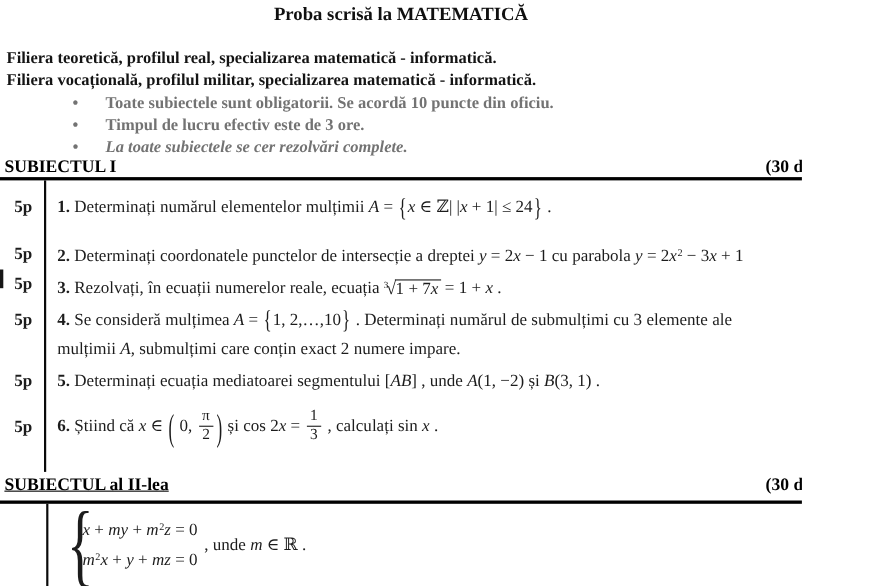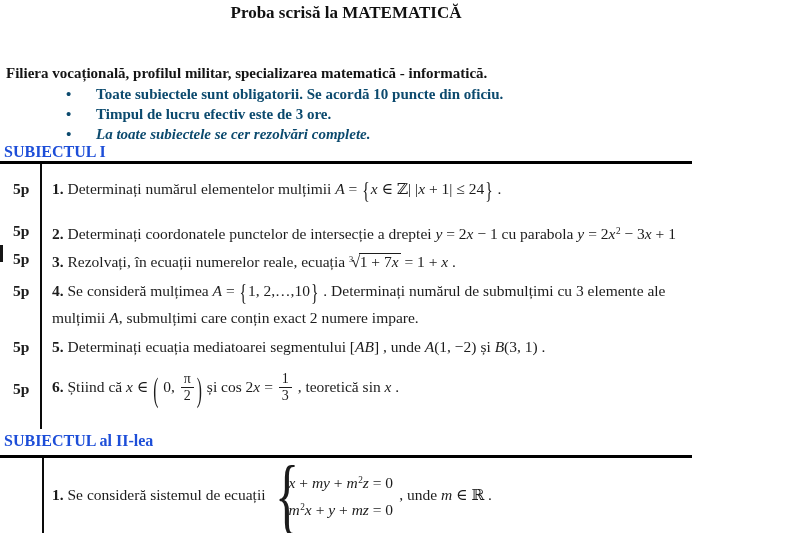--- a/index.html
+++ b/index.html
@@ -1,34 +1,34 @@
 <!DOCTYPE html>
 <html><head>
 <meta charset="utf-8">
 <style>
   html,body{margin:0;padding:0;background:#fff;}
   .page{
     position:relative;width:692px;height:533px;background:#ffffff;overflow:hidden;
     font-family:"Liberation Serif","DejaVu Serif","DejaVu Sans",serif;
-    color:#1c1c1c;font-size:15.5px;
+    color:#1c1c1c;font-size:15.5px;padding-left:37px;
   }
   .doc-title{position:absolute;top:3px;left:0;width:100%;text-align:center;
     font-weight:bold;font-size:17px;color:#101010;white-space:nowrap;}
   .model{position:absolute;top:26px;left:750px;font-weight:bold;font-size:18px;
     color:#c2410c;white-space:nowrap;}
   .filiera{position:absolute;left:6px;font-weight:bold;font-size:15px;
     color:#141414;white-space:nowrap;line-height:20px;}
   .f1{top:43px;} .f2{top:63px;}
   .bullet-row{position:absolute;left:66px;font-weight:bold;font-size:15px;
-    color:#0c4a6e;white-space:nowrap;line-height:20px;}
+    color:#737373;white-space:nowrap;line-height:20px;}
   .b1{top:84px;} .b2{top:104px;} .b3{top:124px;font-style:italic;}
   .bullet-dot{display:inline-block;width:30px;}
   .sec-head{position:absolute;left:4px;width:796px;font-weight:bold;font-size:16px;
-    color:#1d4ed8;line-height:20px;white-space:nowrap;}
-  .sh1{top:142px;} .sh2{top:431px;}
+    color:#000000;line-height:20px;white-space:nowrap;}
+  .sh1{top:142px;} .sh2{top:431px;text-decoration:underline;}
   .sec-points{position:absolute;left:692px;top:0;white-space:nowrap;}
   .rule{position:absolute;left:0;width:800px;height:2.5px;background:#000;}
   .rule1{top:161px;} .rule2{top:455px;}
   .vline{position:absolute;width:1.6px;background:#0a0a0a;}
   .vl1{left:40px;top:163.5px;height:265px;}
   .vl2{left:42px;top:457.5px;height:75.5px;}
   .edge-mark{position:absolute;left:0;top:245px;width:3px;height:17px;background:#161616;}
   .prow{position:absolute;left:0;width:800px;line-height:20px;white-space:nowrap;}
   .r1{top:179px;} .r2{top:221px;} .r3{top:249px;} .r4{top:281px;}
   .r4b{top:308px;} .r5{top:337px;} .r6{top:372px;}
@@ -59,20 +59,21 @@
   .sys-outro{margin-left:6px;}
 </style>
 </head>
 <body>
 
 <div class="page">
 
   <div class="doc-title">Proba scrisă la MATEMATICĂ</div>
   <div class="model">Model</div>
 
+  <div class="filiera f1">Filiera teoretică, profilul real, specializarea matematică - informatică.</div>
   <div class="filiera f2">Filiera vocațională, profilul militar, specializarea matematică - informatică.</div>
 
   <div class="bullet-row b1">
     <span class="bullet-dot">•</span><span>Toate subiectele sunt obligatorii. Se acordă 10 puncte din oficiu.</span>
   </div>
   <div class="bullet-row b2">
     <span class="bullet-dot">•</span><span>Timpul de lucru efectiv este de 3 ore.</span>
   </div>
   <div class="bullet-row b3">
     <span class="bullet-dot">•</span><span>La toate subiectele se cer rezolvări complete.</span>
@@ -110,32 +111,31 @@
     <span class="ptext"><span class="sg-b">5.</span><span class="sg-t"> Determinați ecuația mediatoarei segmentului [</span><span class="sg-i">AB</span><span class="sg-t">] , unde </span><span class="sg-i">A</span><span class="sg-t">(1, −2)</span><span class="sg-t"> și </span><span class="sg-i">B</span><span class="sg-t">(3, 1)</span><span class="sg-t"> .</span></span>
   </div>
   <div class="prow r6">
     <span class="pts">5p</span>
     <span class="ptext"><span class="sg-b">6.</span><span class="sg-t"> Știind că </span><span class="sg-i">x</span><span class="sg-t"> ∈ </span><span class="sg-paren">(</span><span class="sg-t"> 0, </span><span class="sg-frac">
           <span class="fr-n">π</span>
           <span class="fr-d">2</span>
         </span><span class="sg-paren">)</span><span class="sg-t"> și cos 2</span><span class="sg-i">x</span><span class="sg-t"> = </span><span class="sg-frac">
           <span class="fr-n">1</span>
           <span class="fr-d">3</span>
-        </span><span class="sg-t"> , teoretică sin </span><span class="sg-i">x</span><span class="sg-t"> .</span></span>
+        </span><span class="sg-t"> , calculați sin </span><span class="sg-i">x</span><span class="sg-t"> .</span></span>
   </div>
 
   <div class="sec-head sh2">
     <span>SUBIECTUL al II-lea</span>
     <span class="sec-points">(30 de puncte)</span>
   </div>
   <div class="rule rule2"></div>
   <div class="vline vl2"></div>
 
   <div class="p2row">
-    <span><span class="sg-b">1.</span><span class="sg-t"> Se consideră sistemul de ecuații </span></span>
     <span class="sys-brace">{</span>
     <span class="sys-eqs">
       <span class="sys-eq"><span class="sg-i">x</span><span class="sg-t"> + </span><span class="sg-i">my</span><span class="sg-t"> + </span><span class="sg-i">m</span><span class="sg-sup">2</span><span class="sg-i">z</span><span class="sg-t"> = 0</span></span>
       <span class="sys-eq"><span class="sg-i">m</span><span class="sg-sup">2</span><span class="sg-i">x</span><span class="sg-t"> + </span><span class="sg-i">y</span><span class="sg-t"> + </span><span class="sg-i">mz</span><span class="sg-t"> = 0</span></span>
     </span>
     <span class="sys-outro"><span class="sg-t">, unde </span><span class="sg-i">m</span><span class="sg-t"> ∈ ℝ .</span></span>
   </div>
 
 </div>
 

